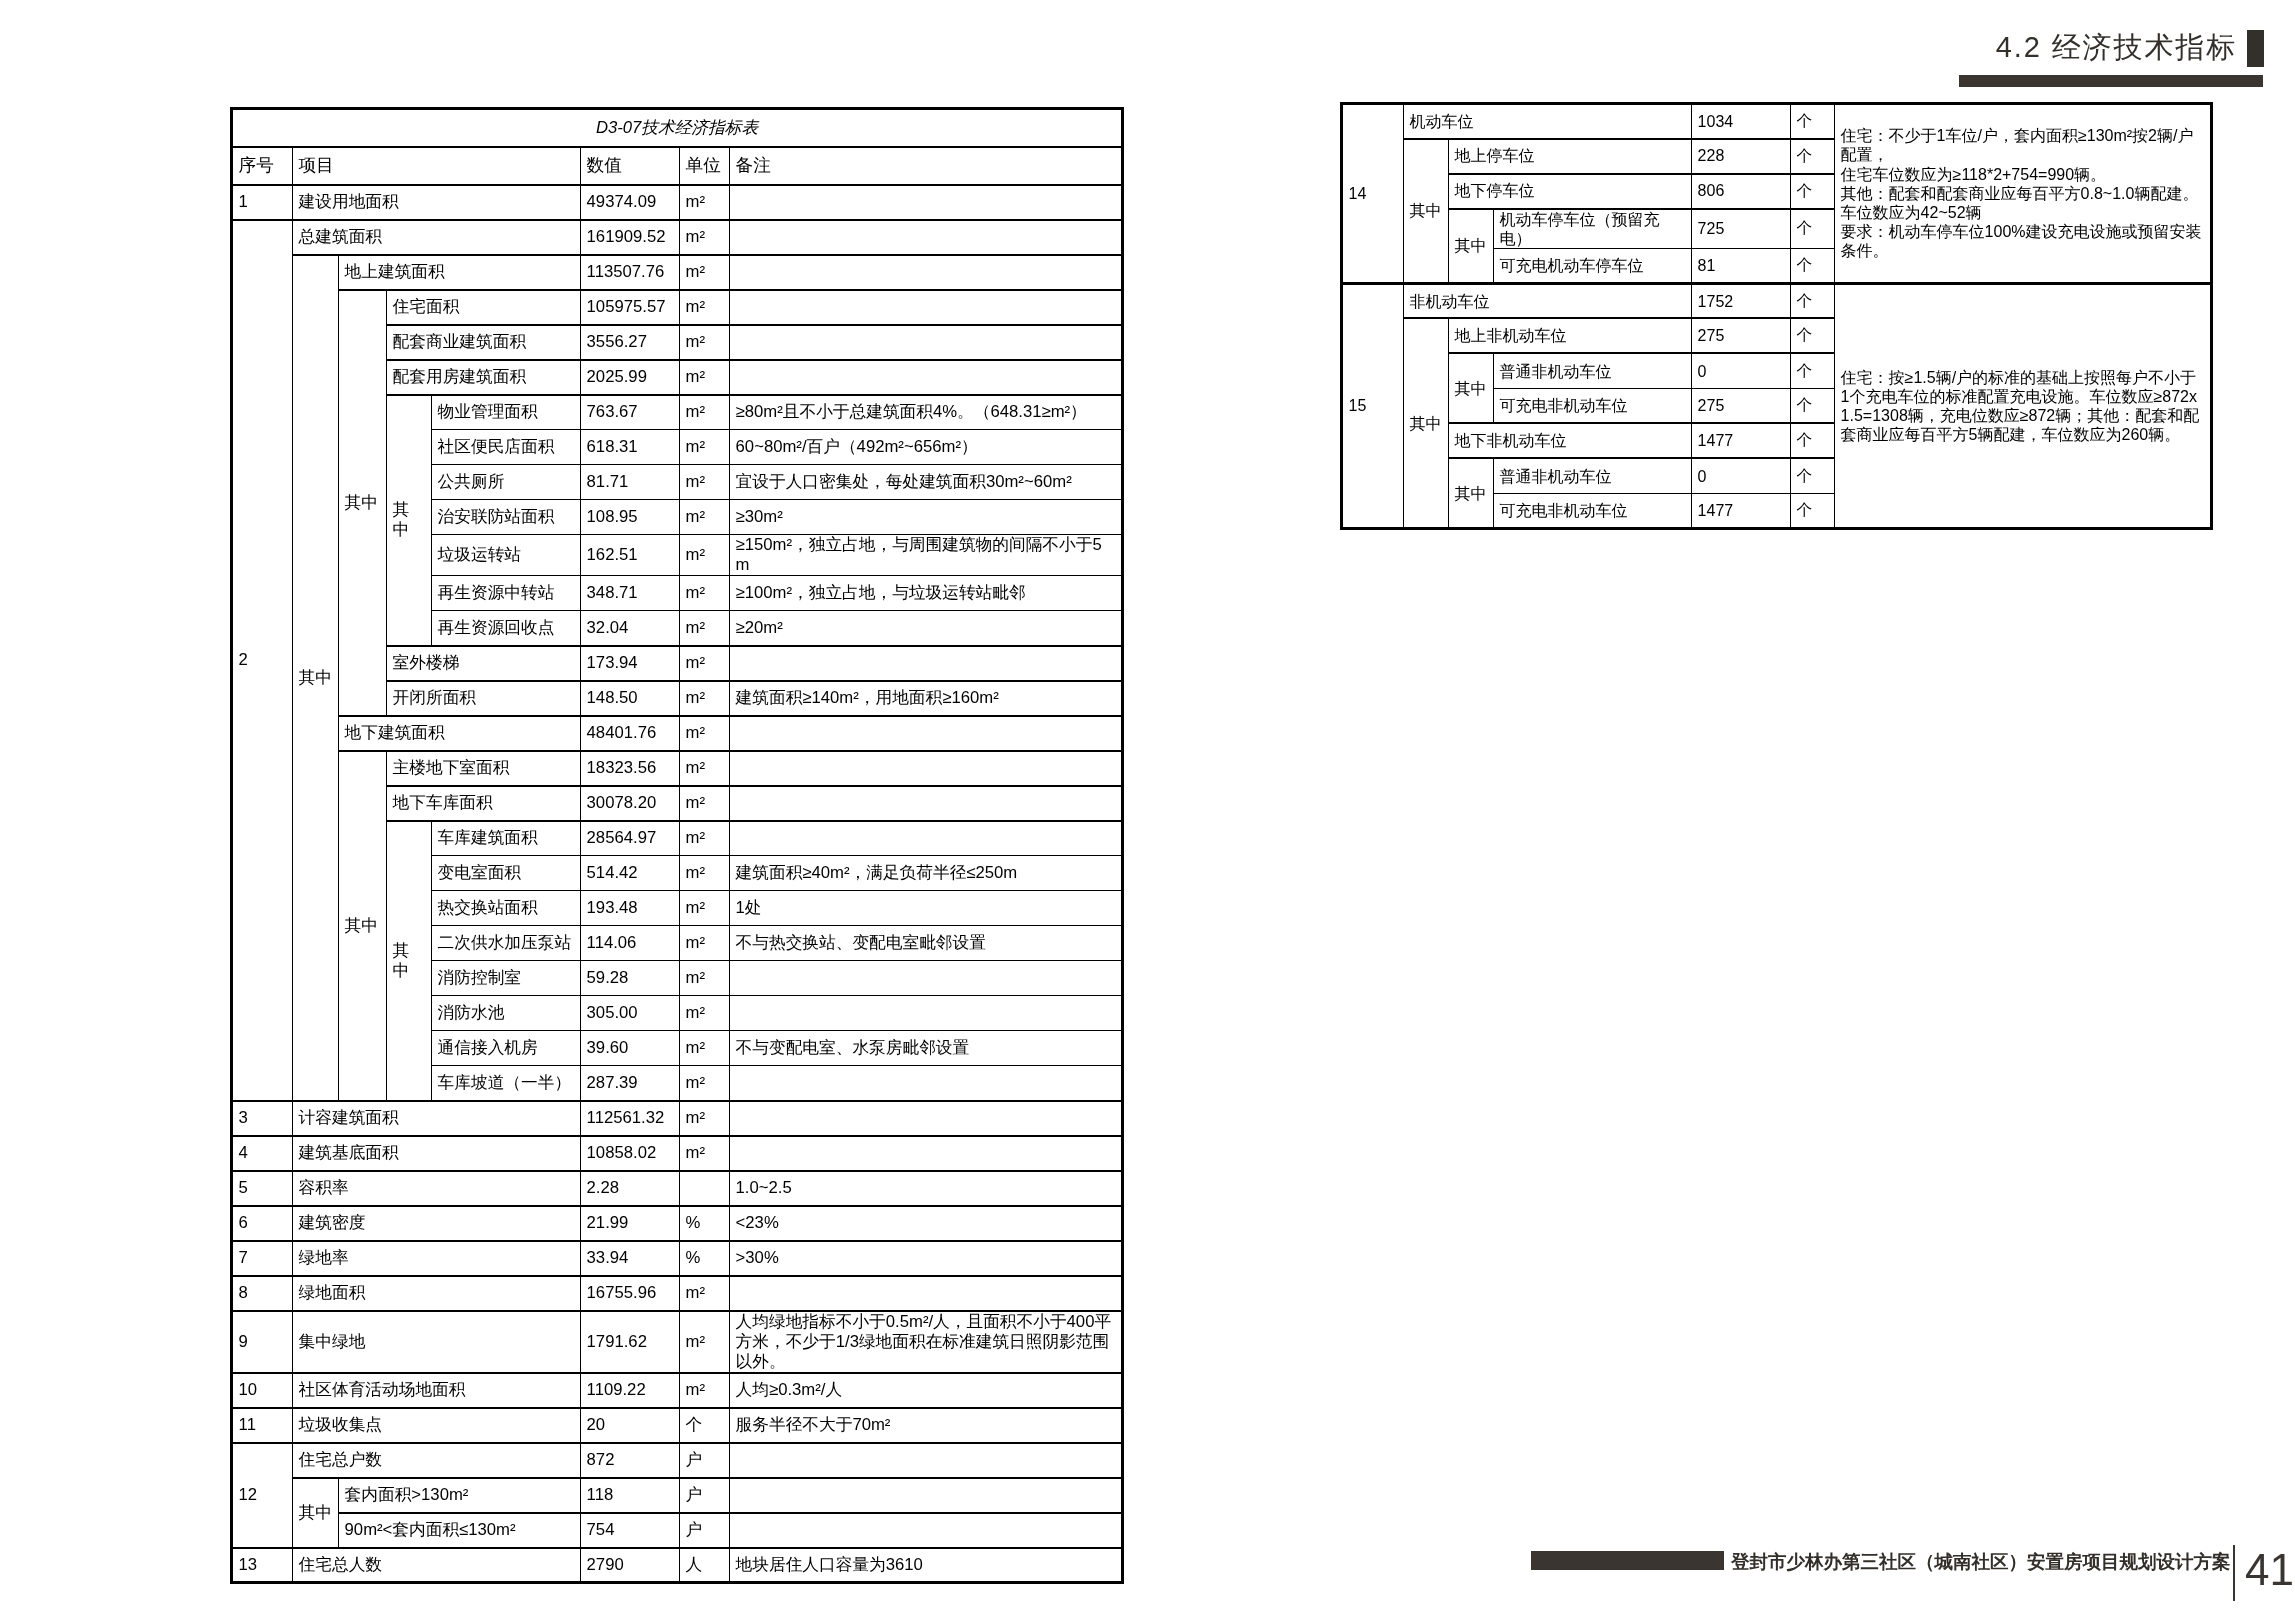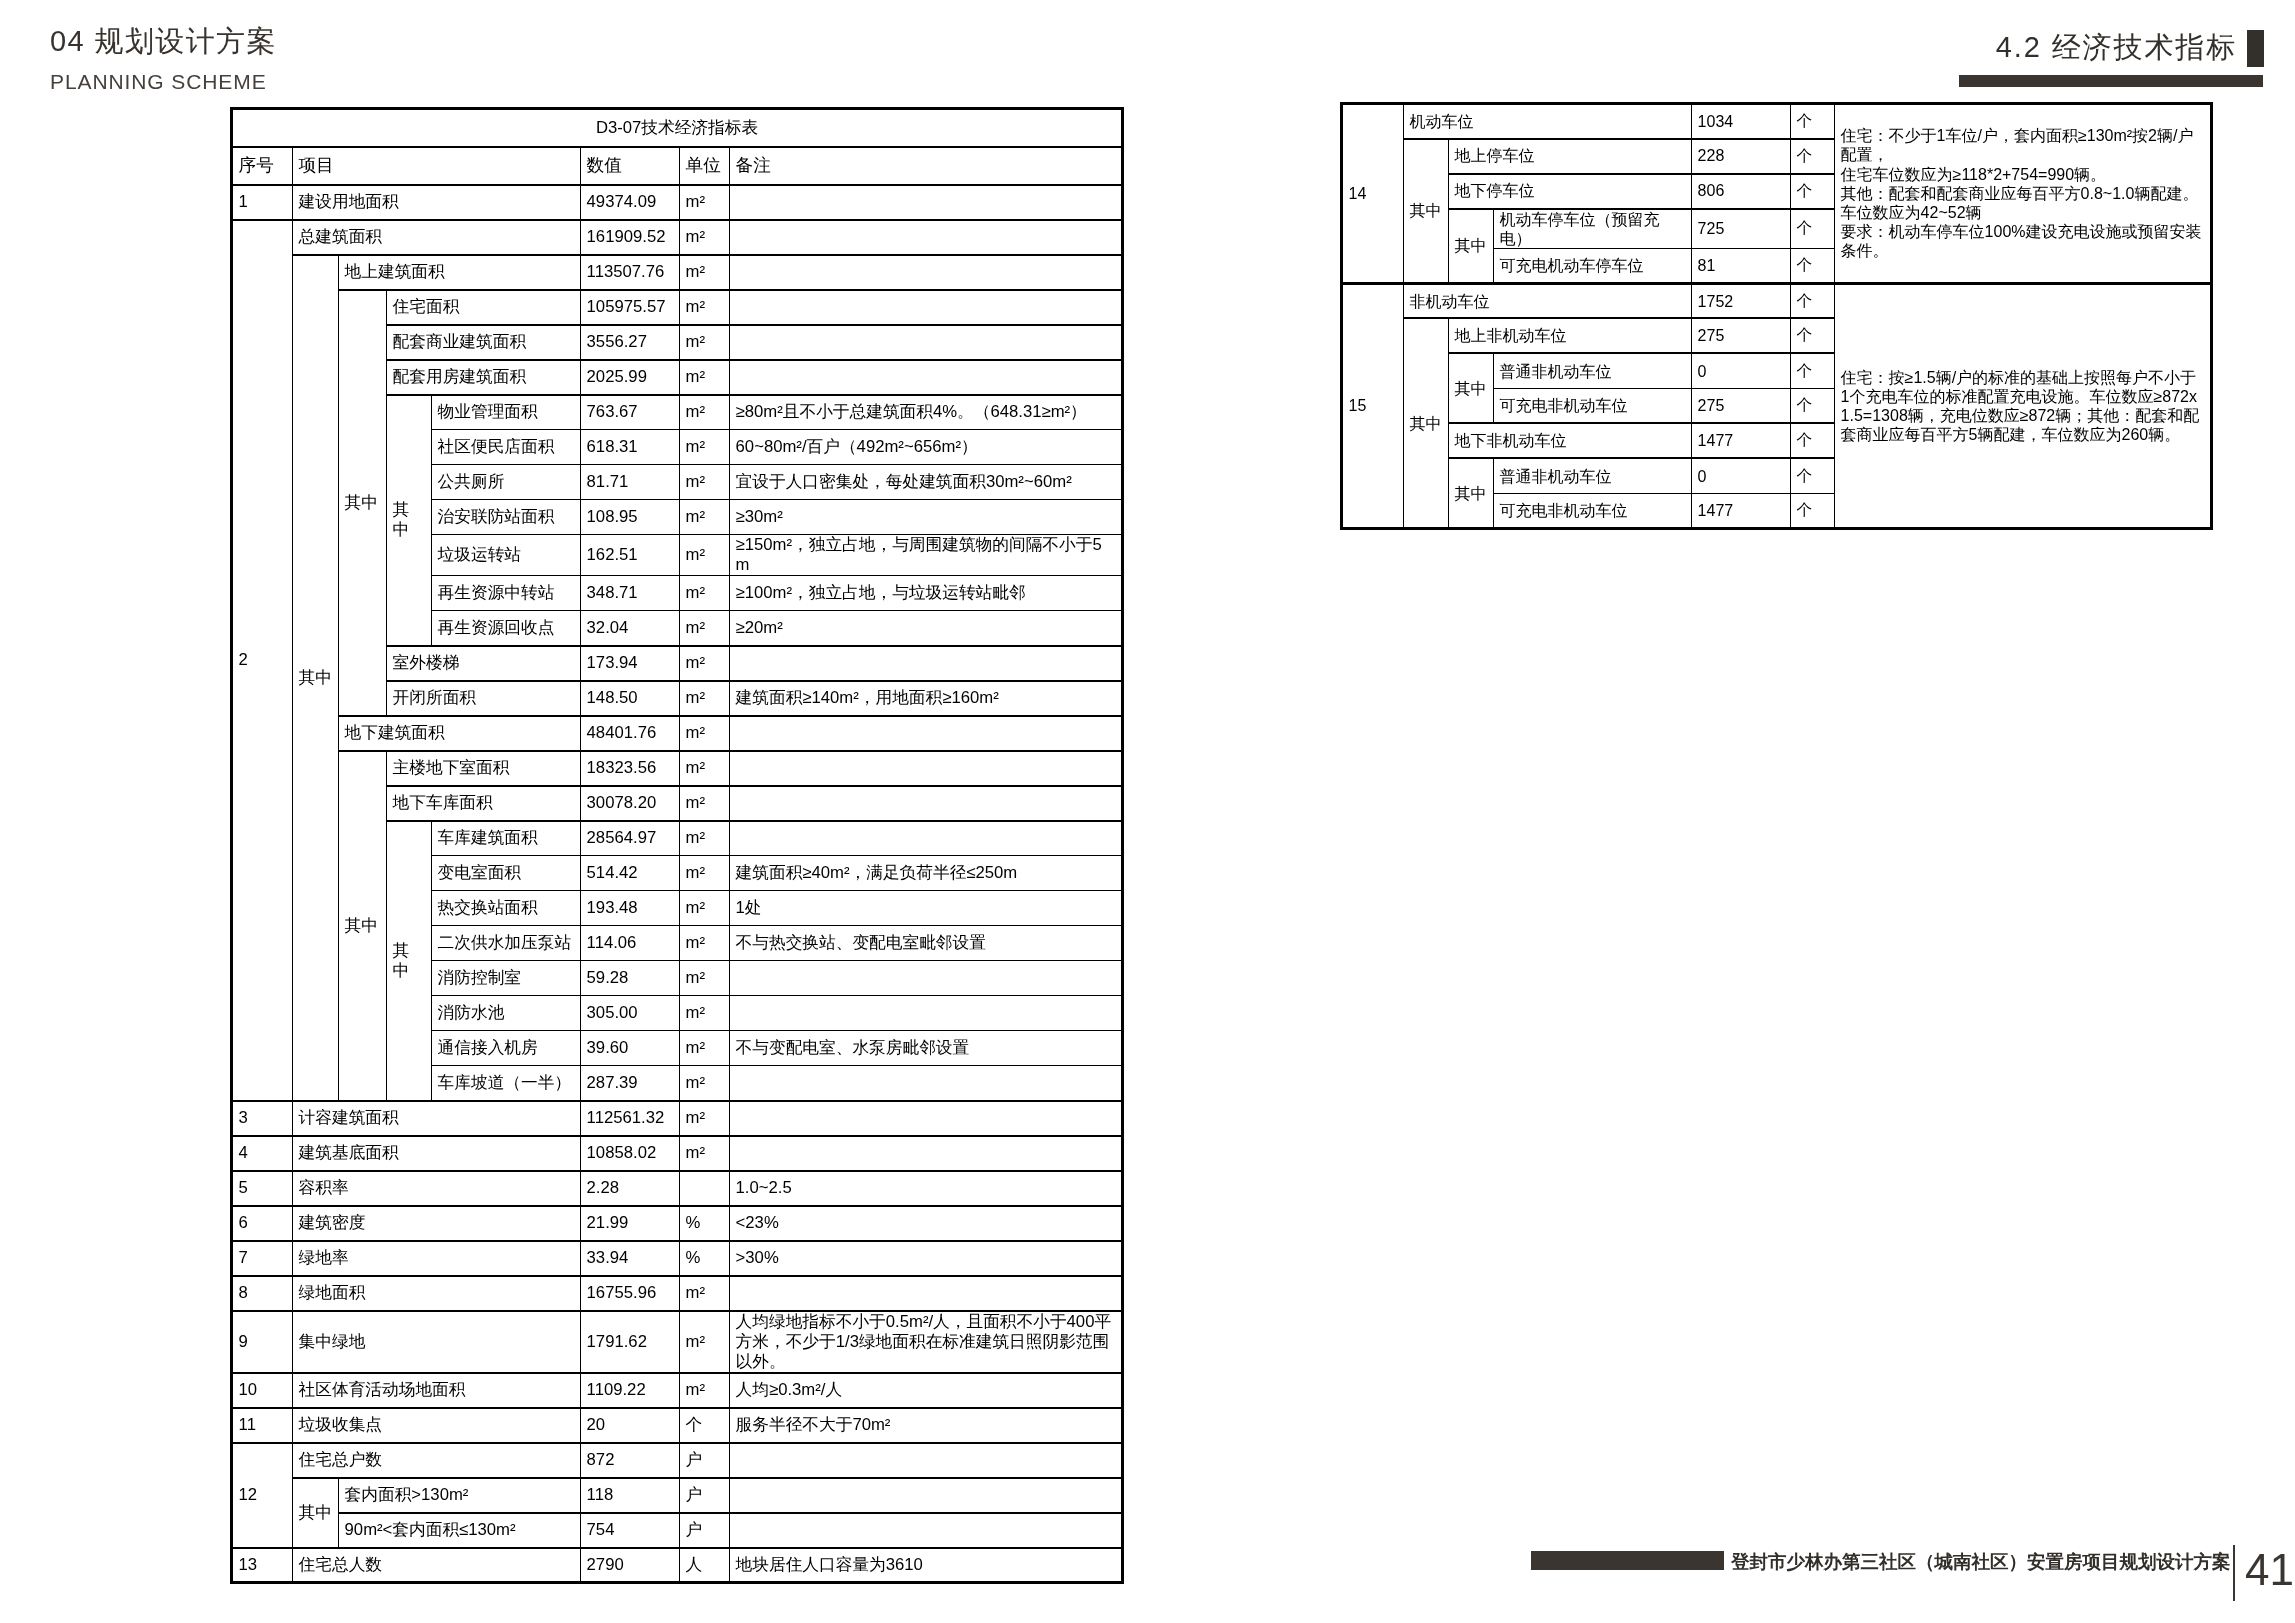--- a/index.html
+++ b/index.html
@@ -26,42 +26,38 @@
             border:3.2px solid #000;}
   table.ind td{border:1.4px solid #000;font-size:16.7px;line-height:1.2;padding:0 5.6px;
                vertical-align:middle;text-align:left;overflow:hidden;word-break:break-all;}
   #ltable{left:230px;top:107px;width:890px;height:1424px;}
   #rtable{left:1340px;top:102px;width:869px;height:420px;}
   #ltable tr{height:35px;}
   #rtable tr{height:35px;}
 
   tr.title-row{height:38px !important;}
   tr.hdr-row{height:38px !important;}
-  tr.title-row td{text-align:center;border-bottom:2.8px solid #000;font-size:16.7px;}
+  tr.title-row td{text-align:center;border-bottom:2.8px solid #000;font-size:16.7px;font-style:italic;}
   tr.hdr-row td{border-bottom:2.8px solid #000;font-size:17.6px;}
   tr.bt td{border-top:2.8px solid #000;}
   tr.sep td{border-top:3.2px solid #000;}
 
   td.c{text-align:center;padding:0 1.9px;}
   td.u{font-size:15px;padding:0 3.7px;}
   td.sm{font-size:11px;line-height:1.35;padding:0.9px 3.7px;}
   td.note{font-size:15.3px;line-height:1.6;white-space:pre-line;padding:0 3.7px 0 6.5px;}
   td.nt{font-size:15.7px;}
   #rtable td{font-size:16px;}
   #rtable td.u{font-size:15.7px;}
 </style>
 </head>
 <body>
 
 <div id="page">
 
-  <div class="hdr-left">
-    <div class="cn">04 规划设计方案</div>
-    <div class="en">PLANNING SCHEME</div>
-  </div>
 
   <div class="hdr-right">
     <span class="ttl">4.2 经济技术指标</span><span class="sq"></span>
   </div>
   <div class="hdr-right-bar"></div>
 
   <table class="ind" id="ltable">
     <colgroup>
       <col style="width:61px">
         <col style="width:46px">

